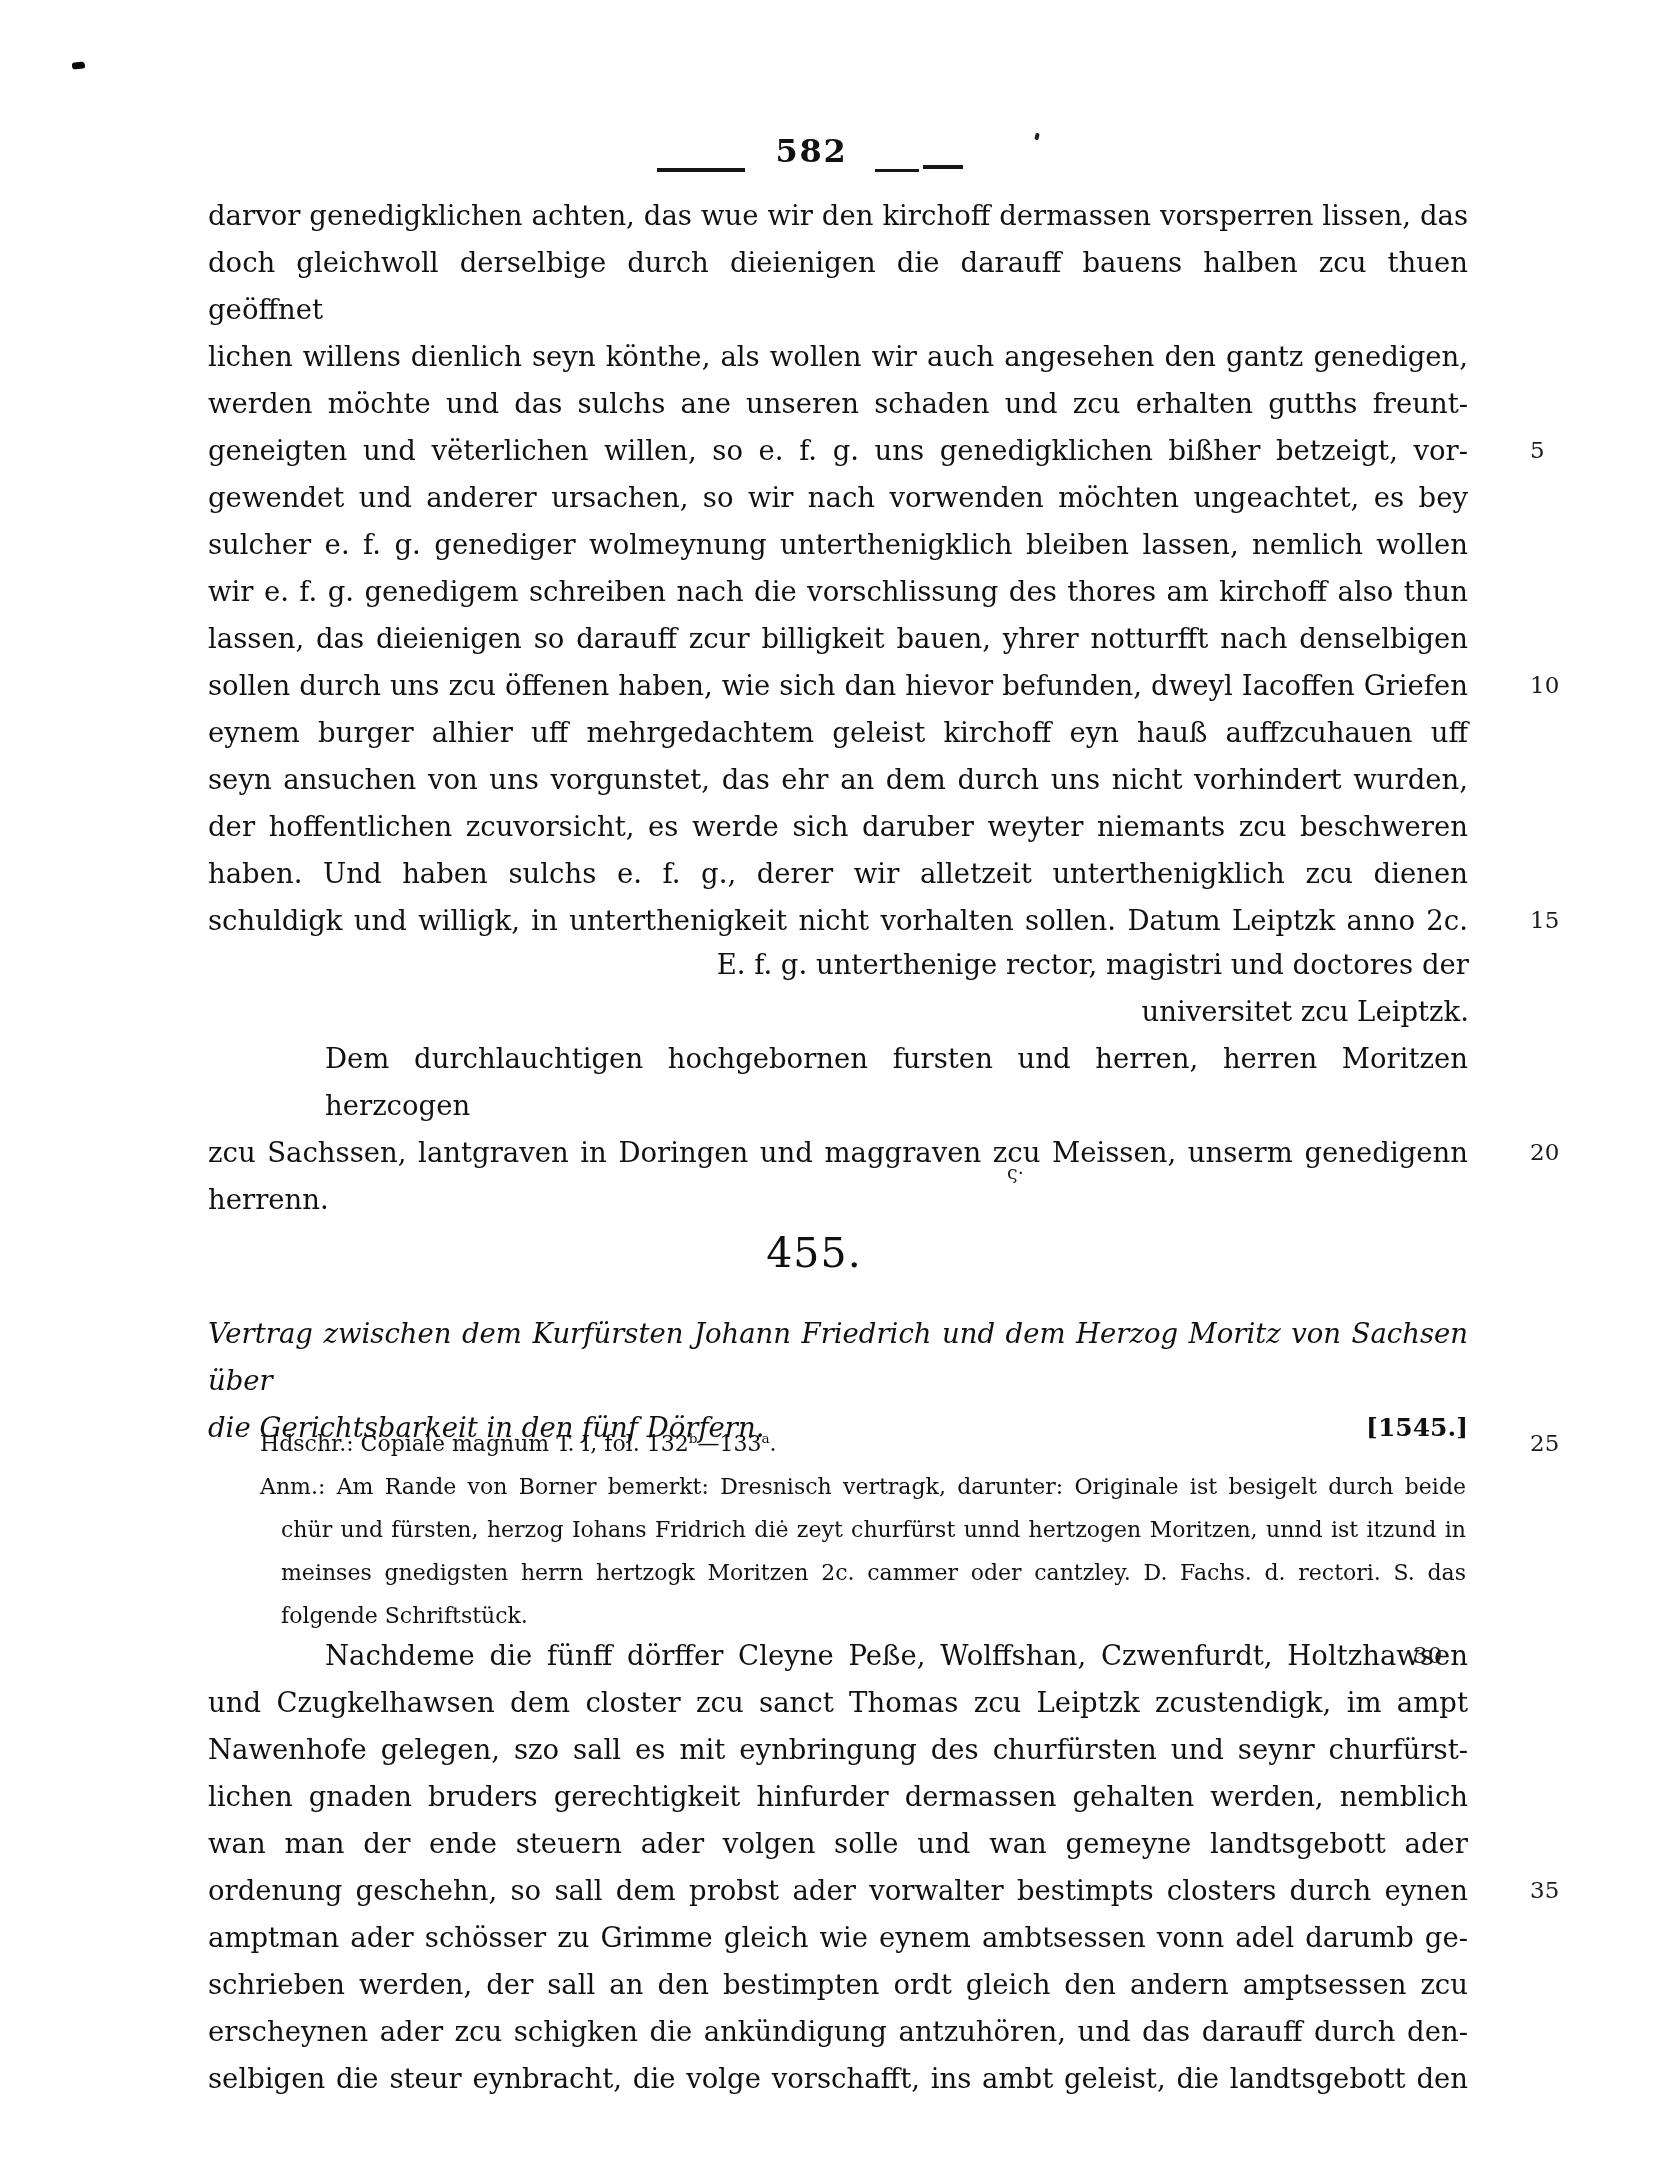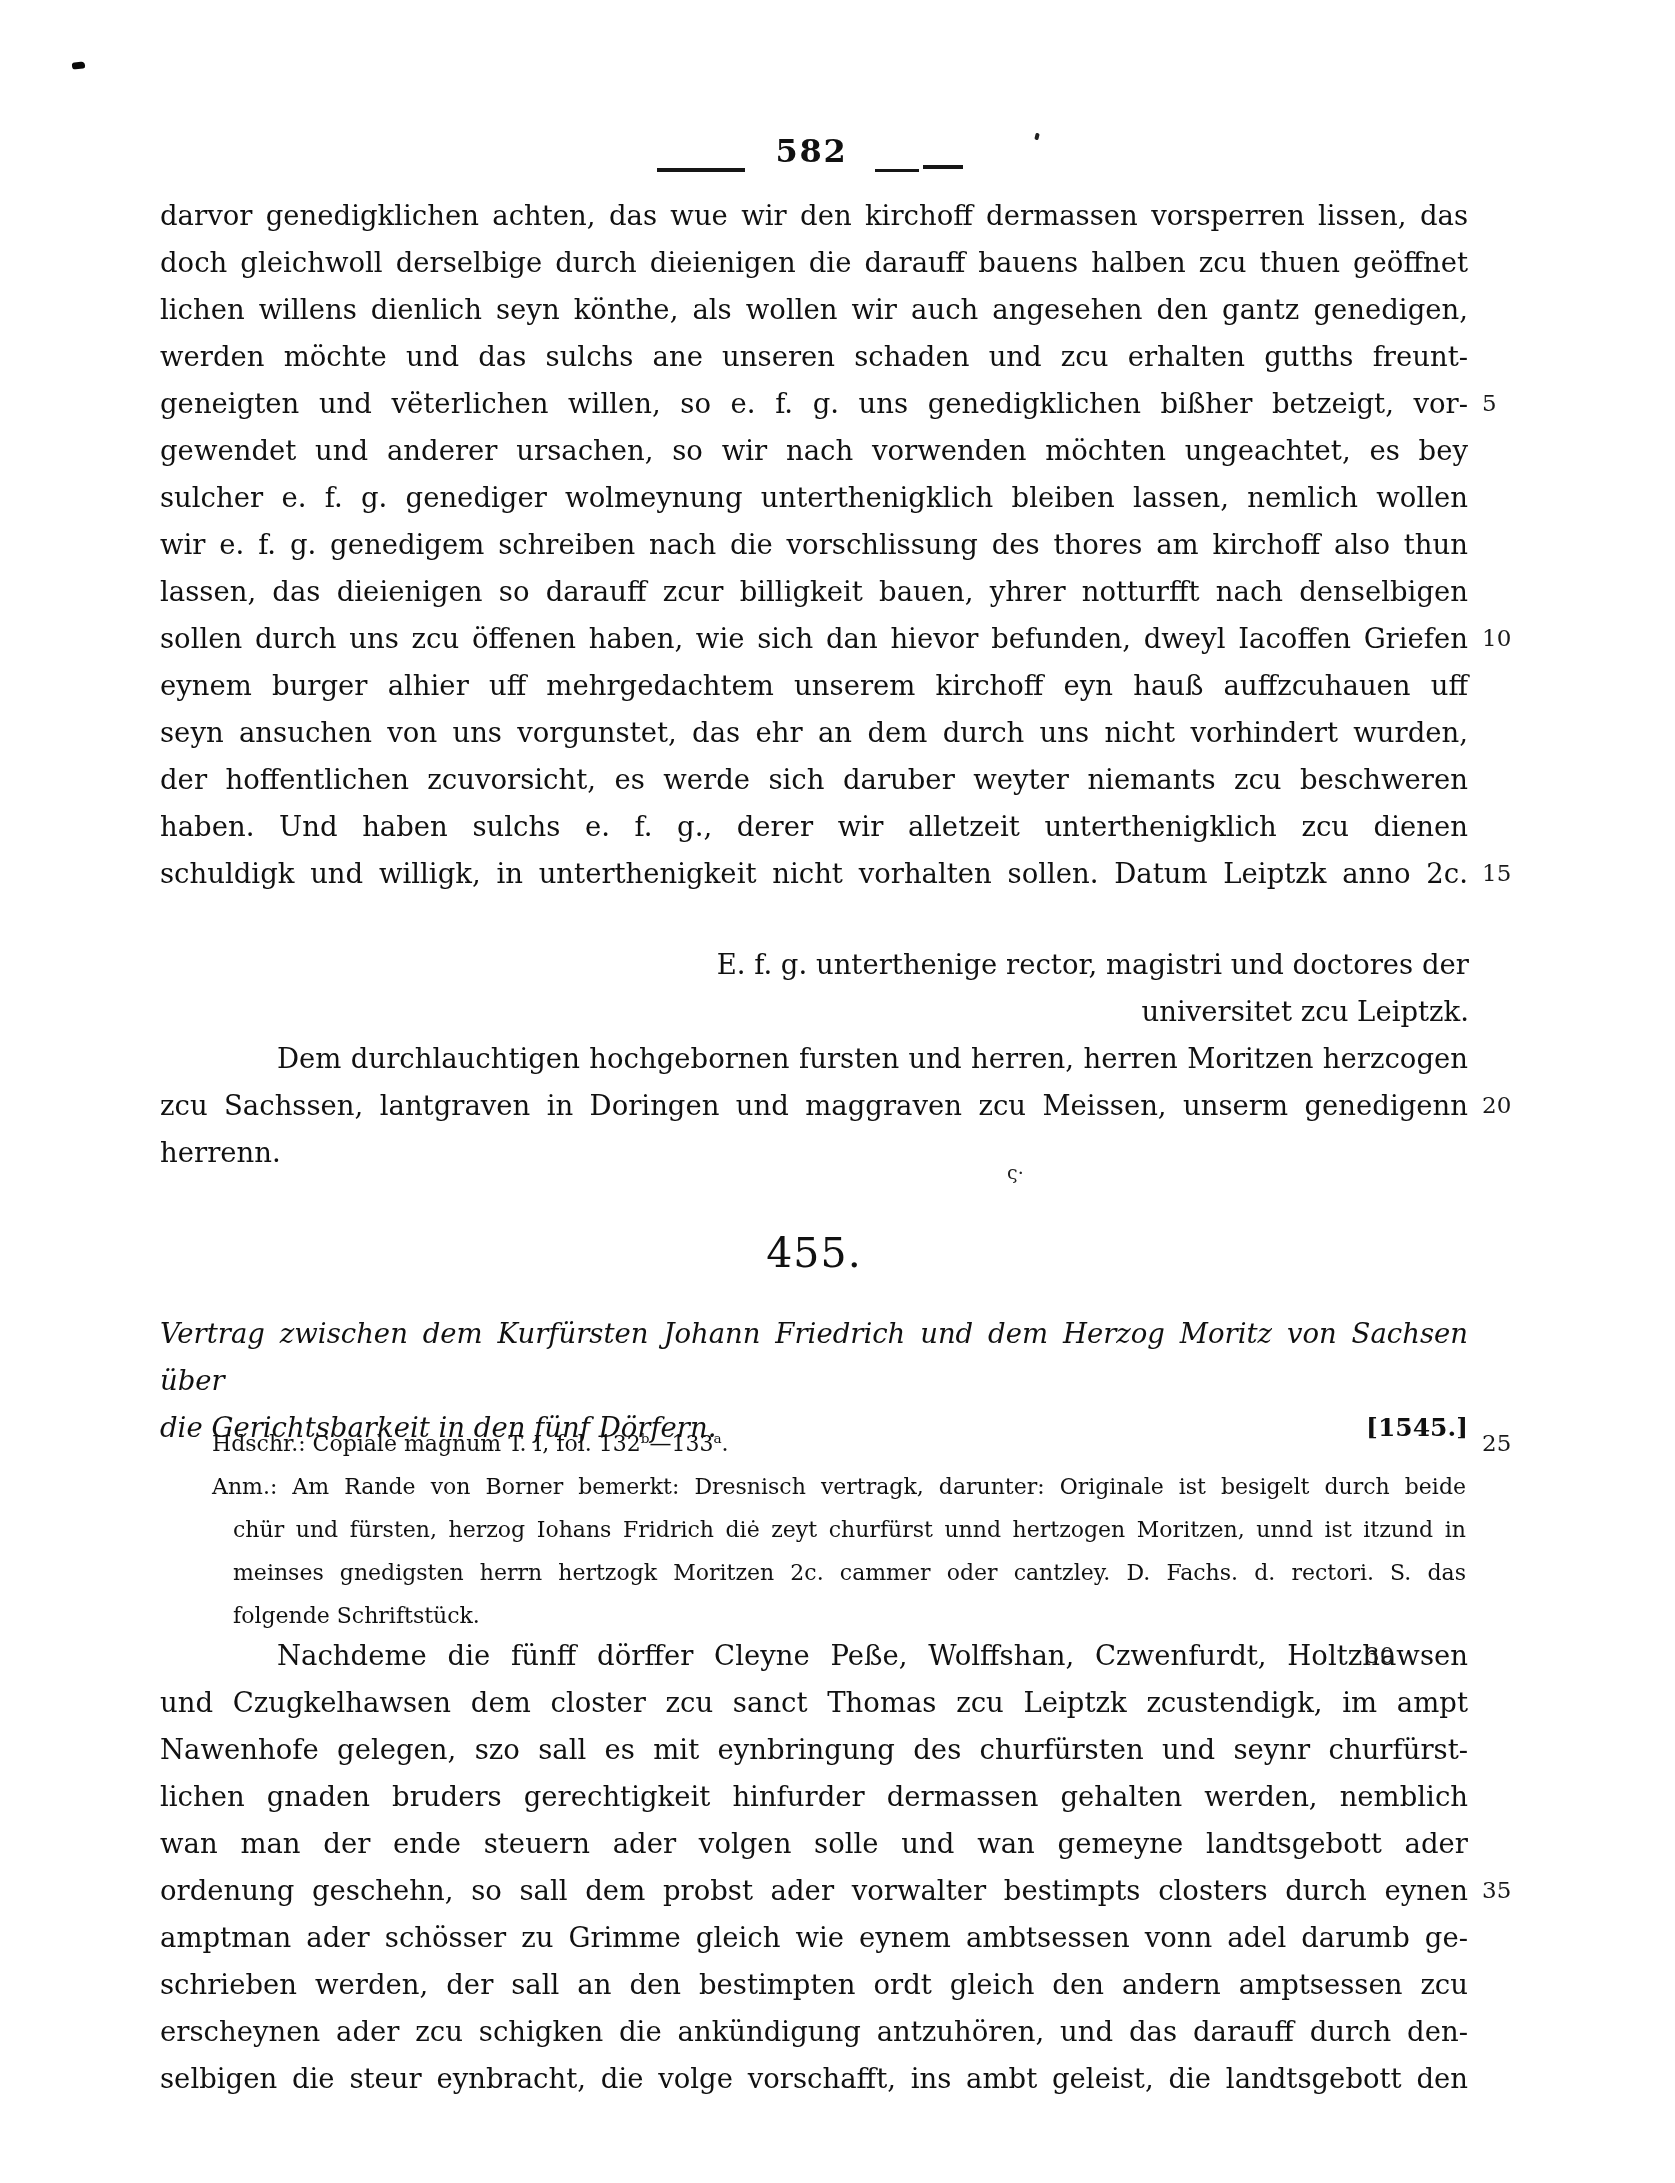--- a/index.html
+++ b/index.html
@@ -5,21 +5,21 @@
   html,body { margin:0; padding:0; background:#ffffff; }
   .page {
     position:relative;
     width:1598px; height:2183px;
     background:#ffffff;
     color:#111111;
     font-family:"DejaVu Serif","Liberation Serif",serif;
     overflow:hidden;
   }
   .block { position:absolute; left:160px; width:1308px; }
-  .tl { position:relative; line-height:47px; font-size:27.5px; }
+  .tl { position:relative; line-height:47px; font-size:27.5px;margin-left:48px; }
   .j  { text-align:justify; text-align-last:justify; }
   .l  { text-align:left; }
   .c  { text-align:right; }
   .indent { padding-left:117px; }
   .num {
     position:absolute; left:1322px; top:0;
     font-size:23px; line-height:47px; color:#1a1a1a;
     text-align:left; white-space:nowrap;
   }
   
@@ -90,21 +90,21 @@
       <span class="num">5</span>
     </div>
     <div class="tl j">gewendet und anderer ursachen, so wir nach vorwenden möchten ungeachtet, es bey</div>
     <div class="tl j">sulcher e. f. g. genediger wolmeynung unterthenigklich bleiben lassen, nemlich wollen</div>
     <div class="tl j">wir e. f. g. genedigem schreiben nach die vorschlissung des thores am kirchoff also thun</div>
     <div class="tl j">lassen, das dieienigen so darauff zcur billigkeit bauen, yhrer notturfft nach denselbigen</div>
     <div class="tl j">
       <span>sollen durch uns zcu öffenen haben, wie sich dan hievor befunden, dweyl Iacoffen Griefen</span>
       <span class="num">10</span>
     </div>
-    <div class="tl j">eynem burger alhier uff mehrgedachtem unserem kirchoff eyn hauß auffzcuhauen uff</div>
+    <div class="tl j">eynem burger alhier uff mehrgedachtem geleist kirchoff eyn hauß auffzcuhauen uff</div>
     <div class="tl j">seyn ansuchen von uns vorgunstet, das ehr an dem durch uns nicht vorhindert wurden,</div>
     <div class="tl j">der hoffentlichen zcuvorsicht, es werde sich daruber weyter niemants zcu beschweren</div>
     <div class="tl j">haben.  Und  haben  sulchs  e. f. g.,  derer  wir  alletzeit  unterthenigklich  zcu  dienen</div>
     <div class="tl j">
       <span>schuldigk und willigk, in unterthenigkeit nicht vorhalten sollen.  Datum Leiptzk anno 2c.</span>
       <span class="num">15</span>
     </div>
   </div>
 
   <div class="block c" id="sig">

